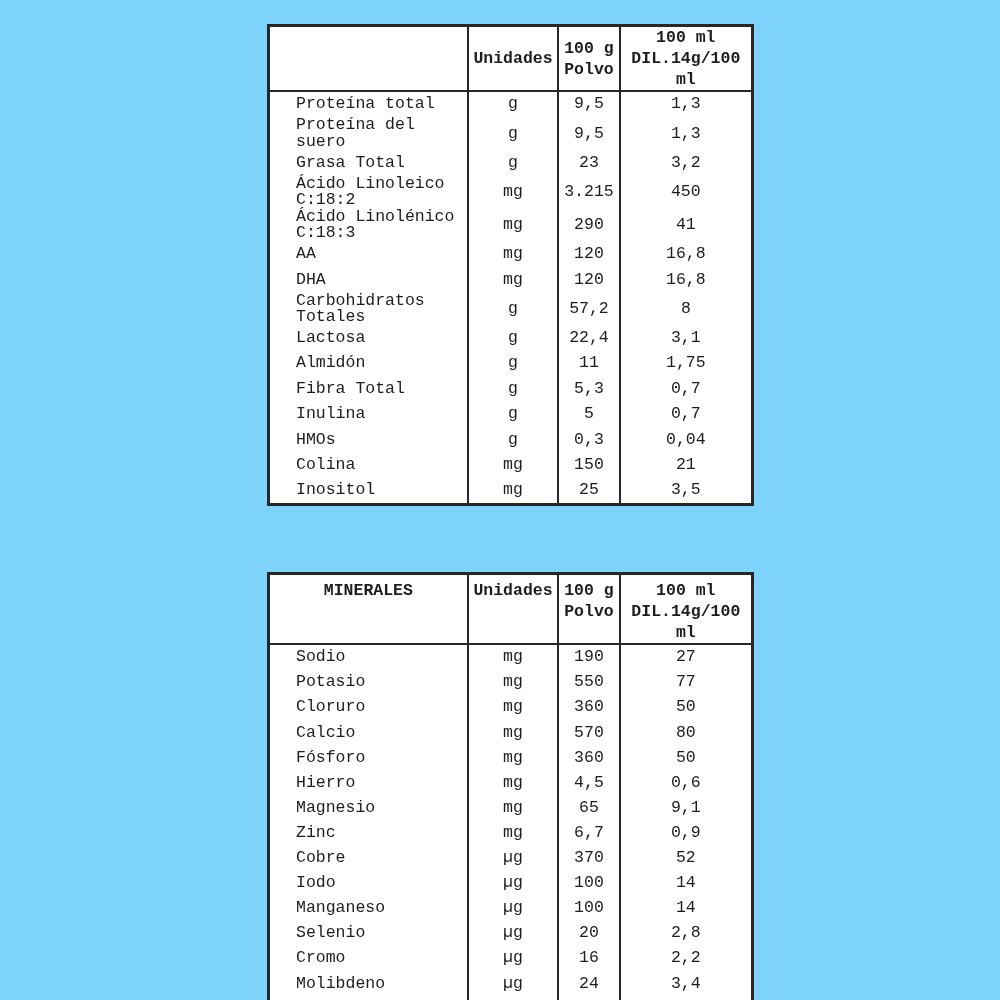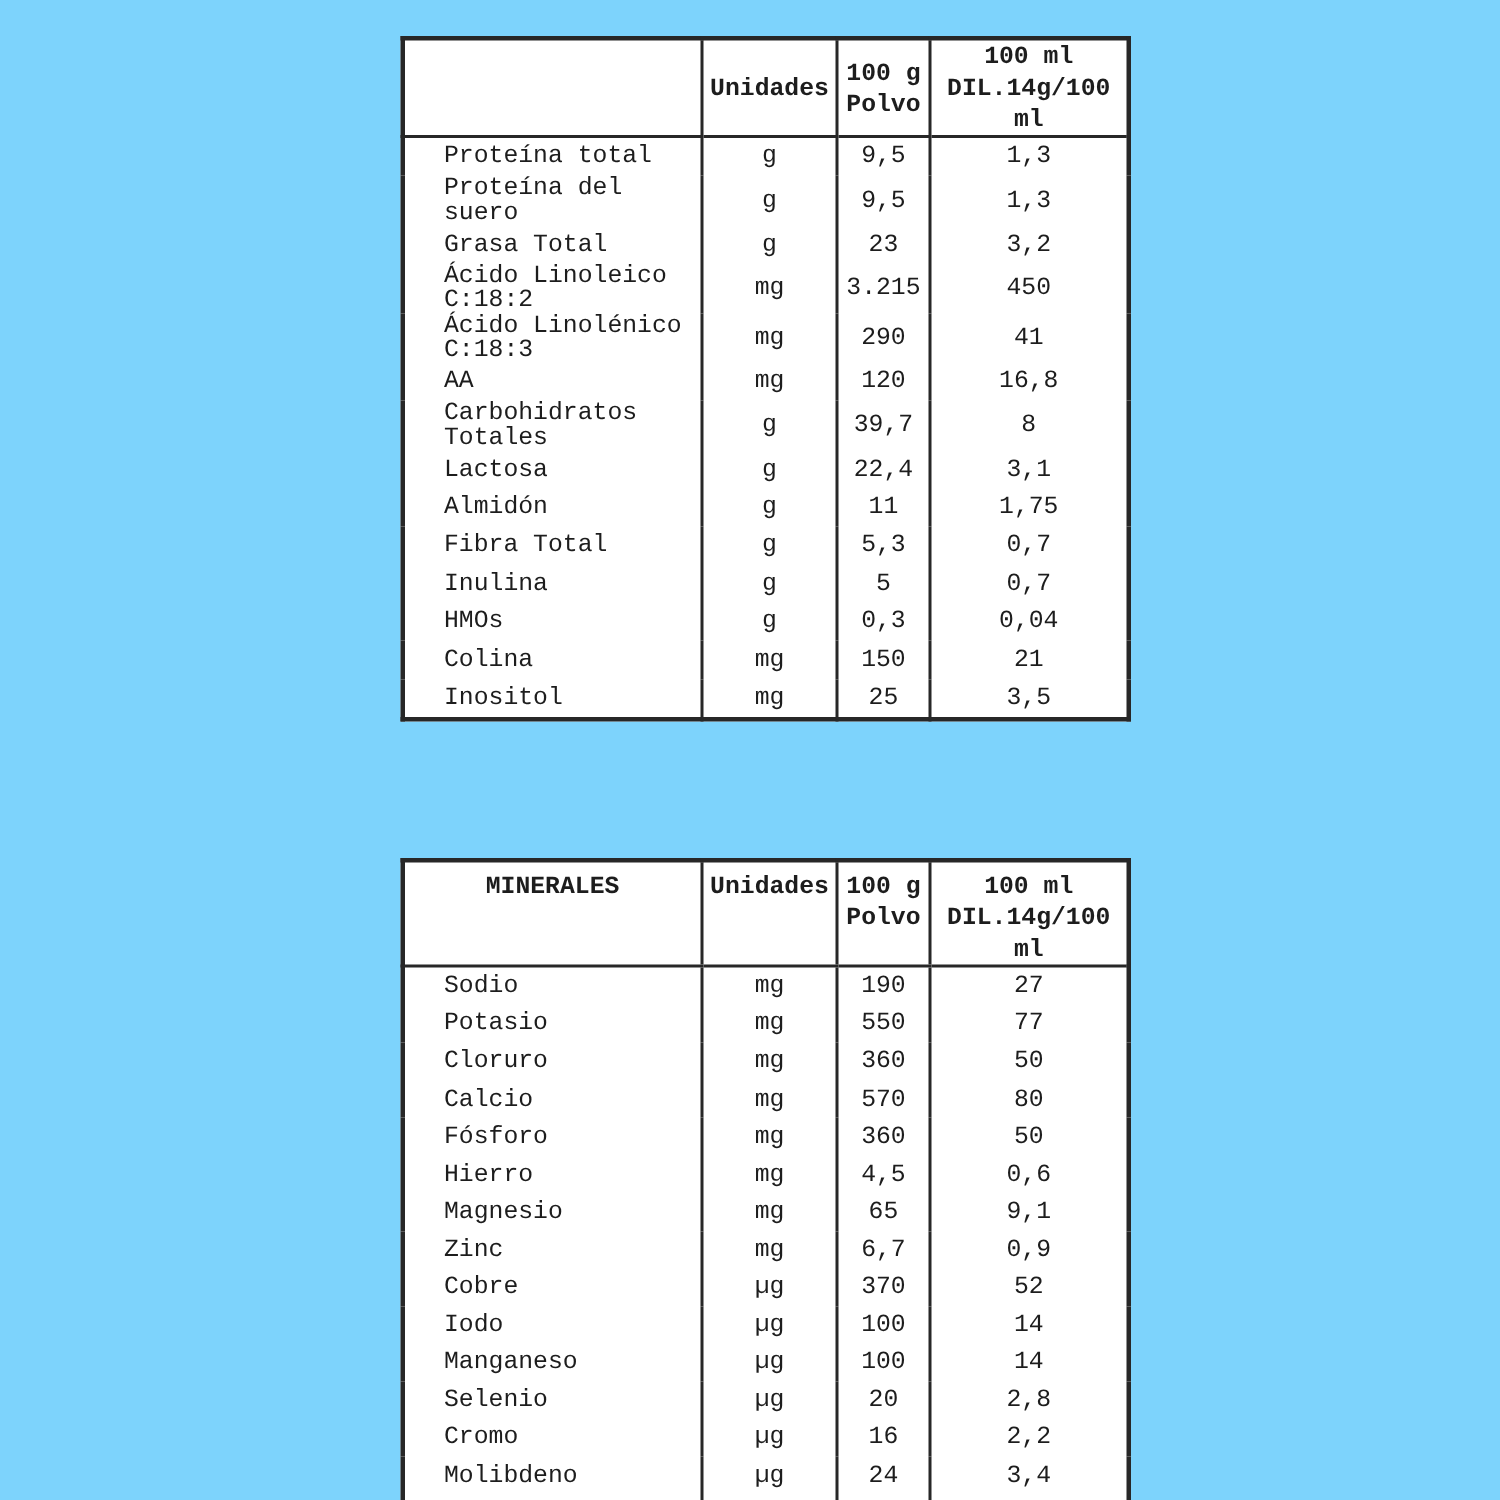--- a/index.html
+++ b/index.html
@@ -119,23 +119,29 @@
           <td class="c-powder">290</td>
           <td class="c-dil">41</td>
         </tr>
         <tr>
           <td class="c-label indent">AA</td>
           <td class="c-unit">mg</td>
           <td class="c-powder">120</td>
           <td class="c-dil">16,8</td>
         </tr>
         <tr>
+          <td class="c-label indent">DHA</td>
+          <td class="c-unit">mg</td>
+          <td class="c-powder">120</td>
+          <td class="c-dil">16,8</td>
+        </tr>
+        <tr>
           <td class="c-label">Carbohidratos Totales</td>
           <td class="c-unit">g</td>
-          <td class="c-powder">39,7</td>
+          <td class="c-powder">57,2</td>
           <td class="c-dil">8</td>
         </tr>
         <tr>
           <td class="c-label indent">Lactosa</td>
           <td class="c-unit">g</td>
           <td class="c-powder">22,4</td>
           <td class="c-dil">3,1</td>
         </tr>
         <tr>
           <td class="c-label indent">Almidón</td>

